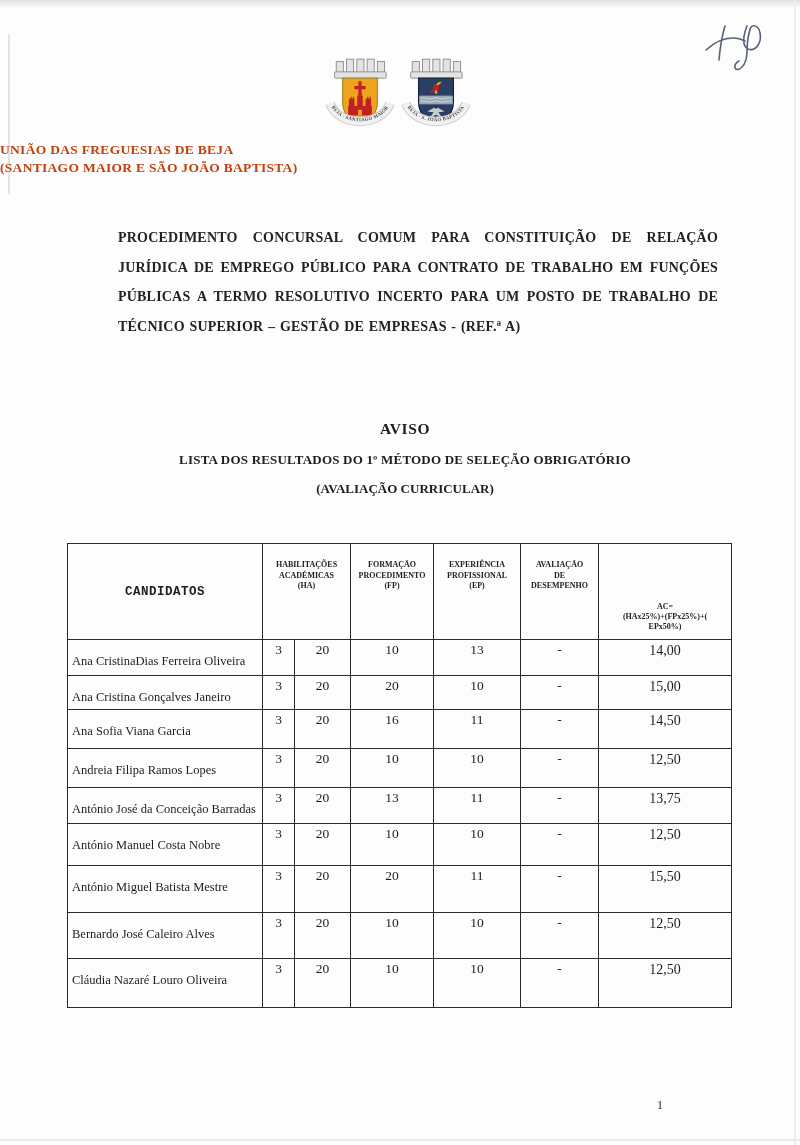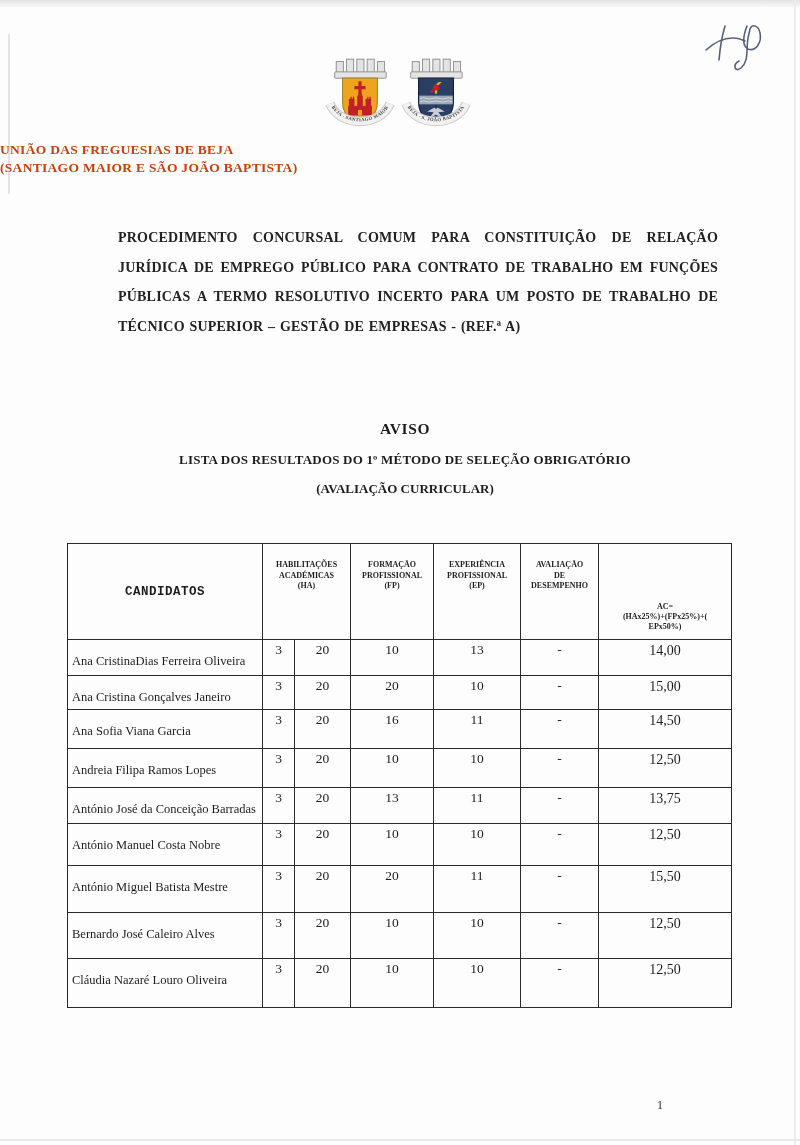--- a/index.html
+++ b/index.html
@@ -174,21 +174,21 @@
           <col style="width:78px">
           <col style="width:133px">
       </colgroup>
       <thead>
         <tr class="hdr1">
           <th class="h1cand">CANDIDATOS</th>
           <th class="h1cell" colspan="2">HABILITAÇÕES
 ACADÉMICAS
 (HA)</th>
           <th class="h1cell">FORMAÇÃO
-PROFISSIONAL
+PROCEDIMENTO
 (FP)</th>
           <th class="h1cell">EXPERIÊNCIA
 PROFISSIONAL
 (EP)</th>
           <th class="h1cell">AVALIAÇÃO
 DE
 DESEMPENHO</th>
           <th class="h1ac">AC=
 (HAx25%)+(FPx25%)+(
 EPx50%)</th>

